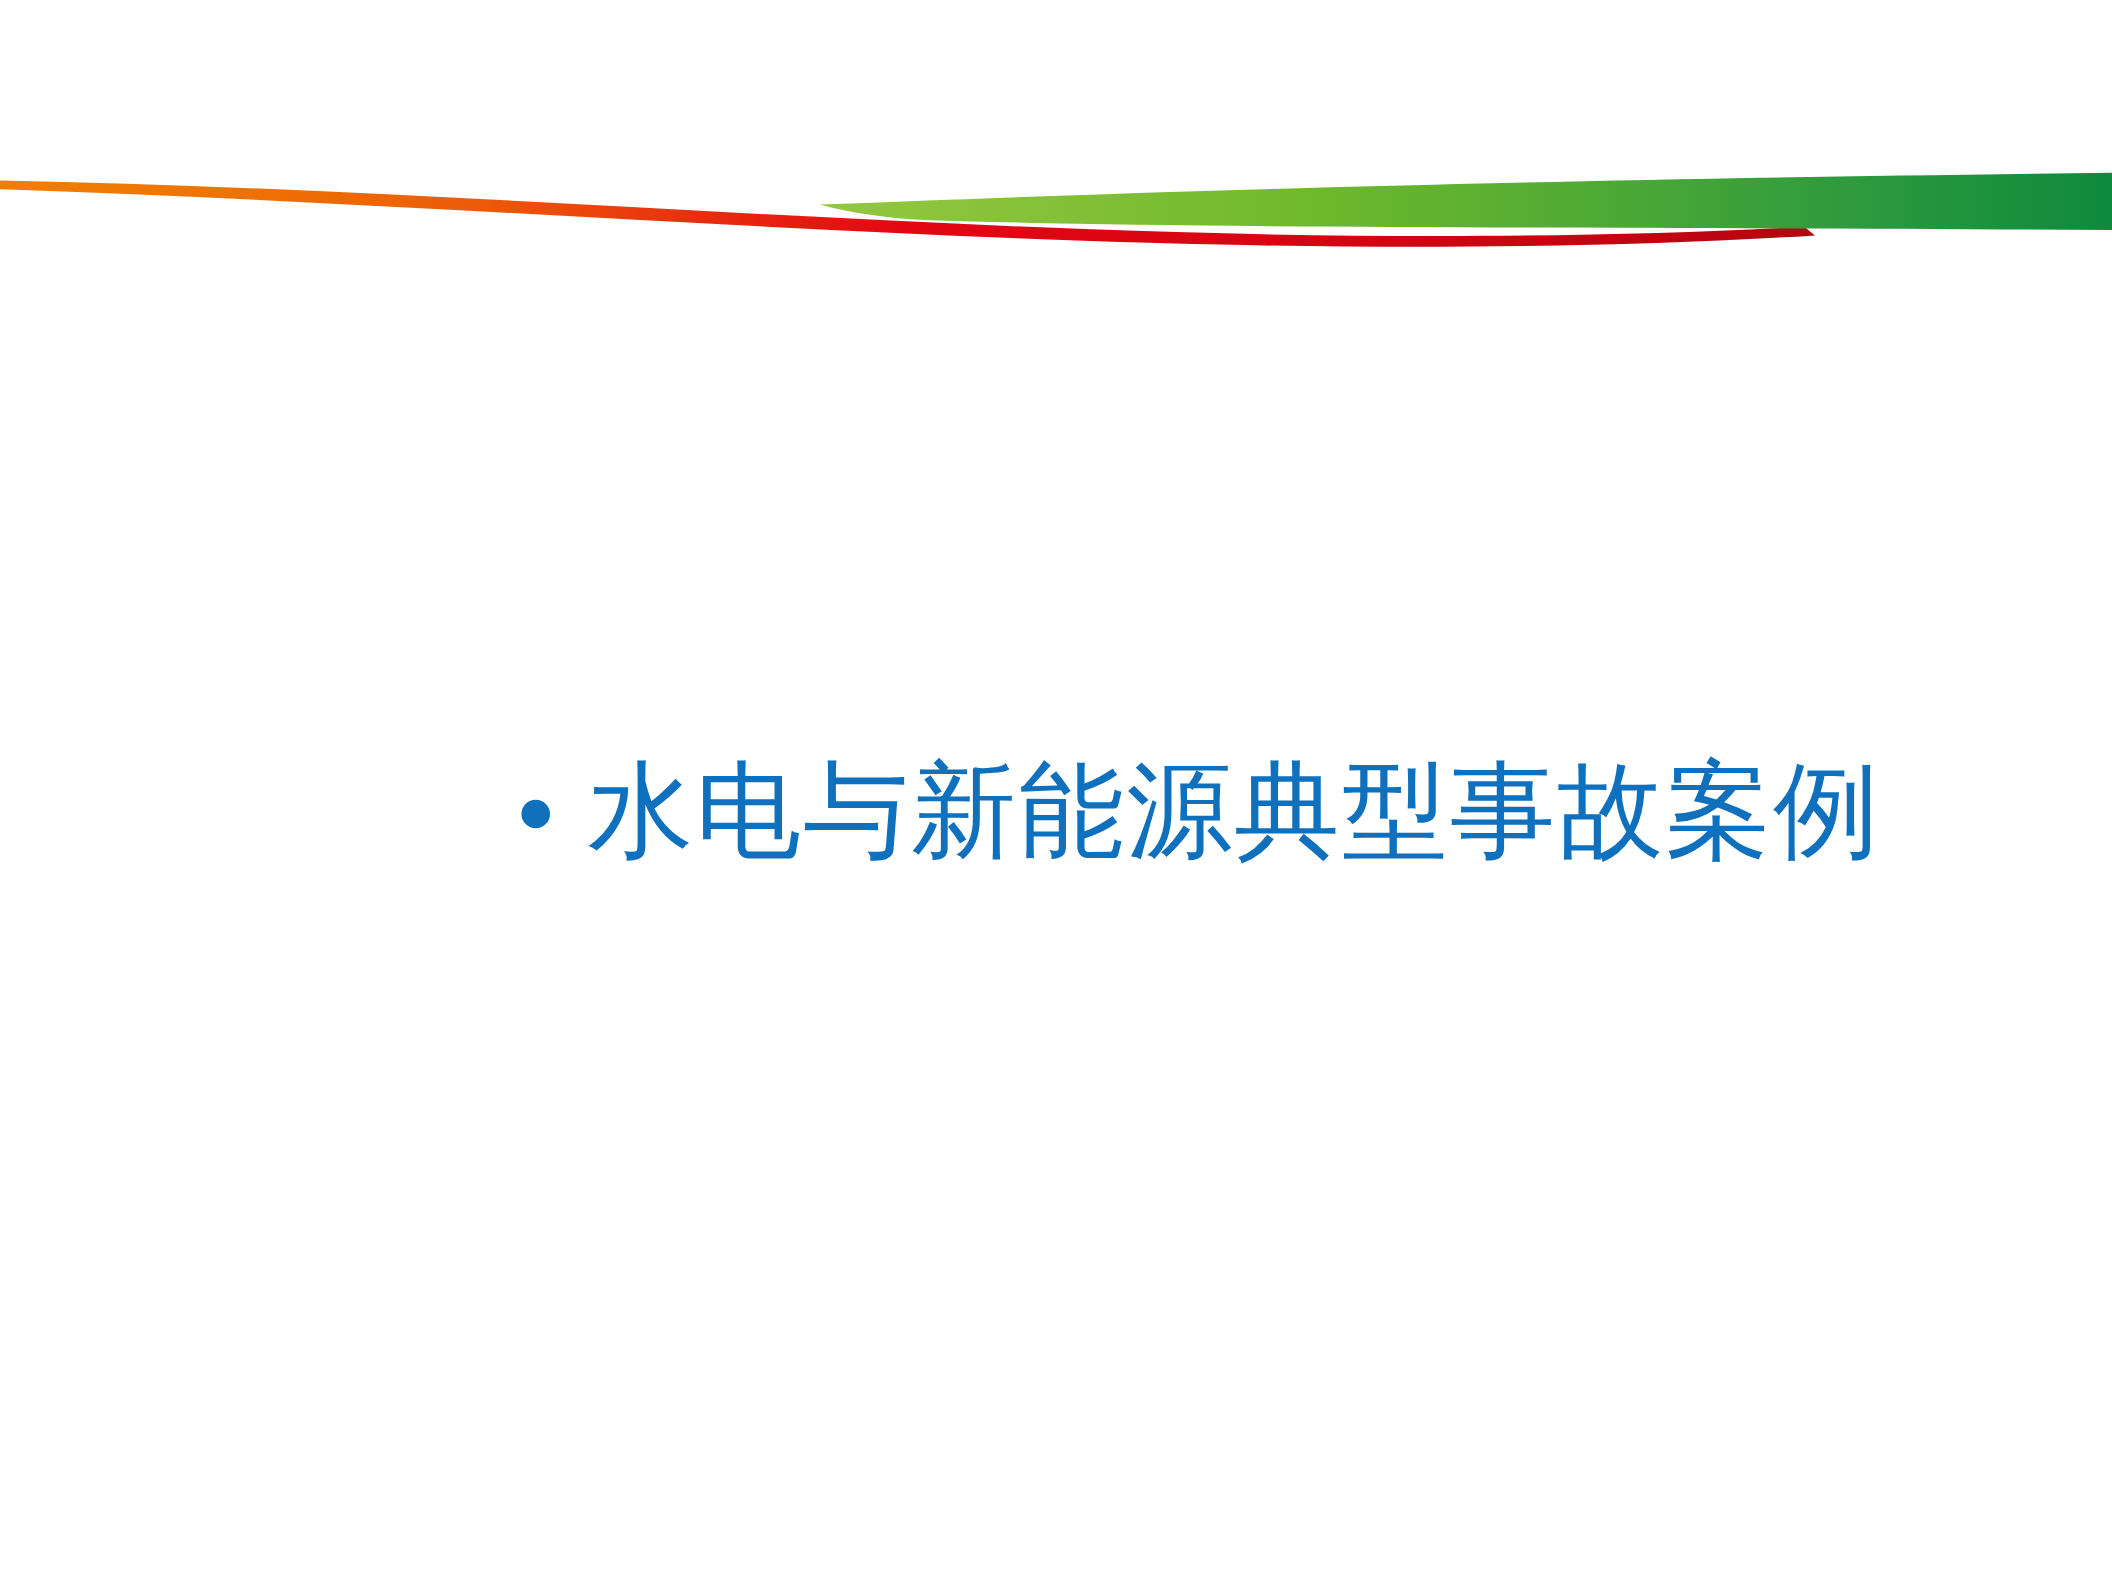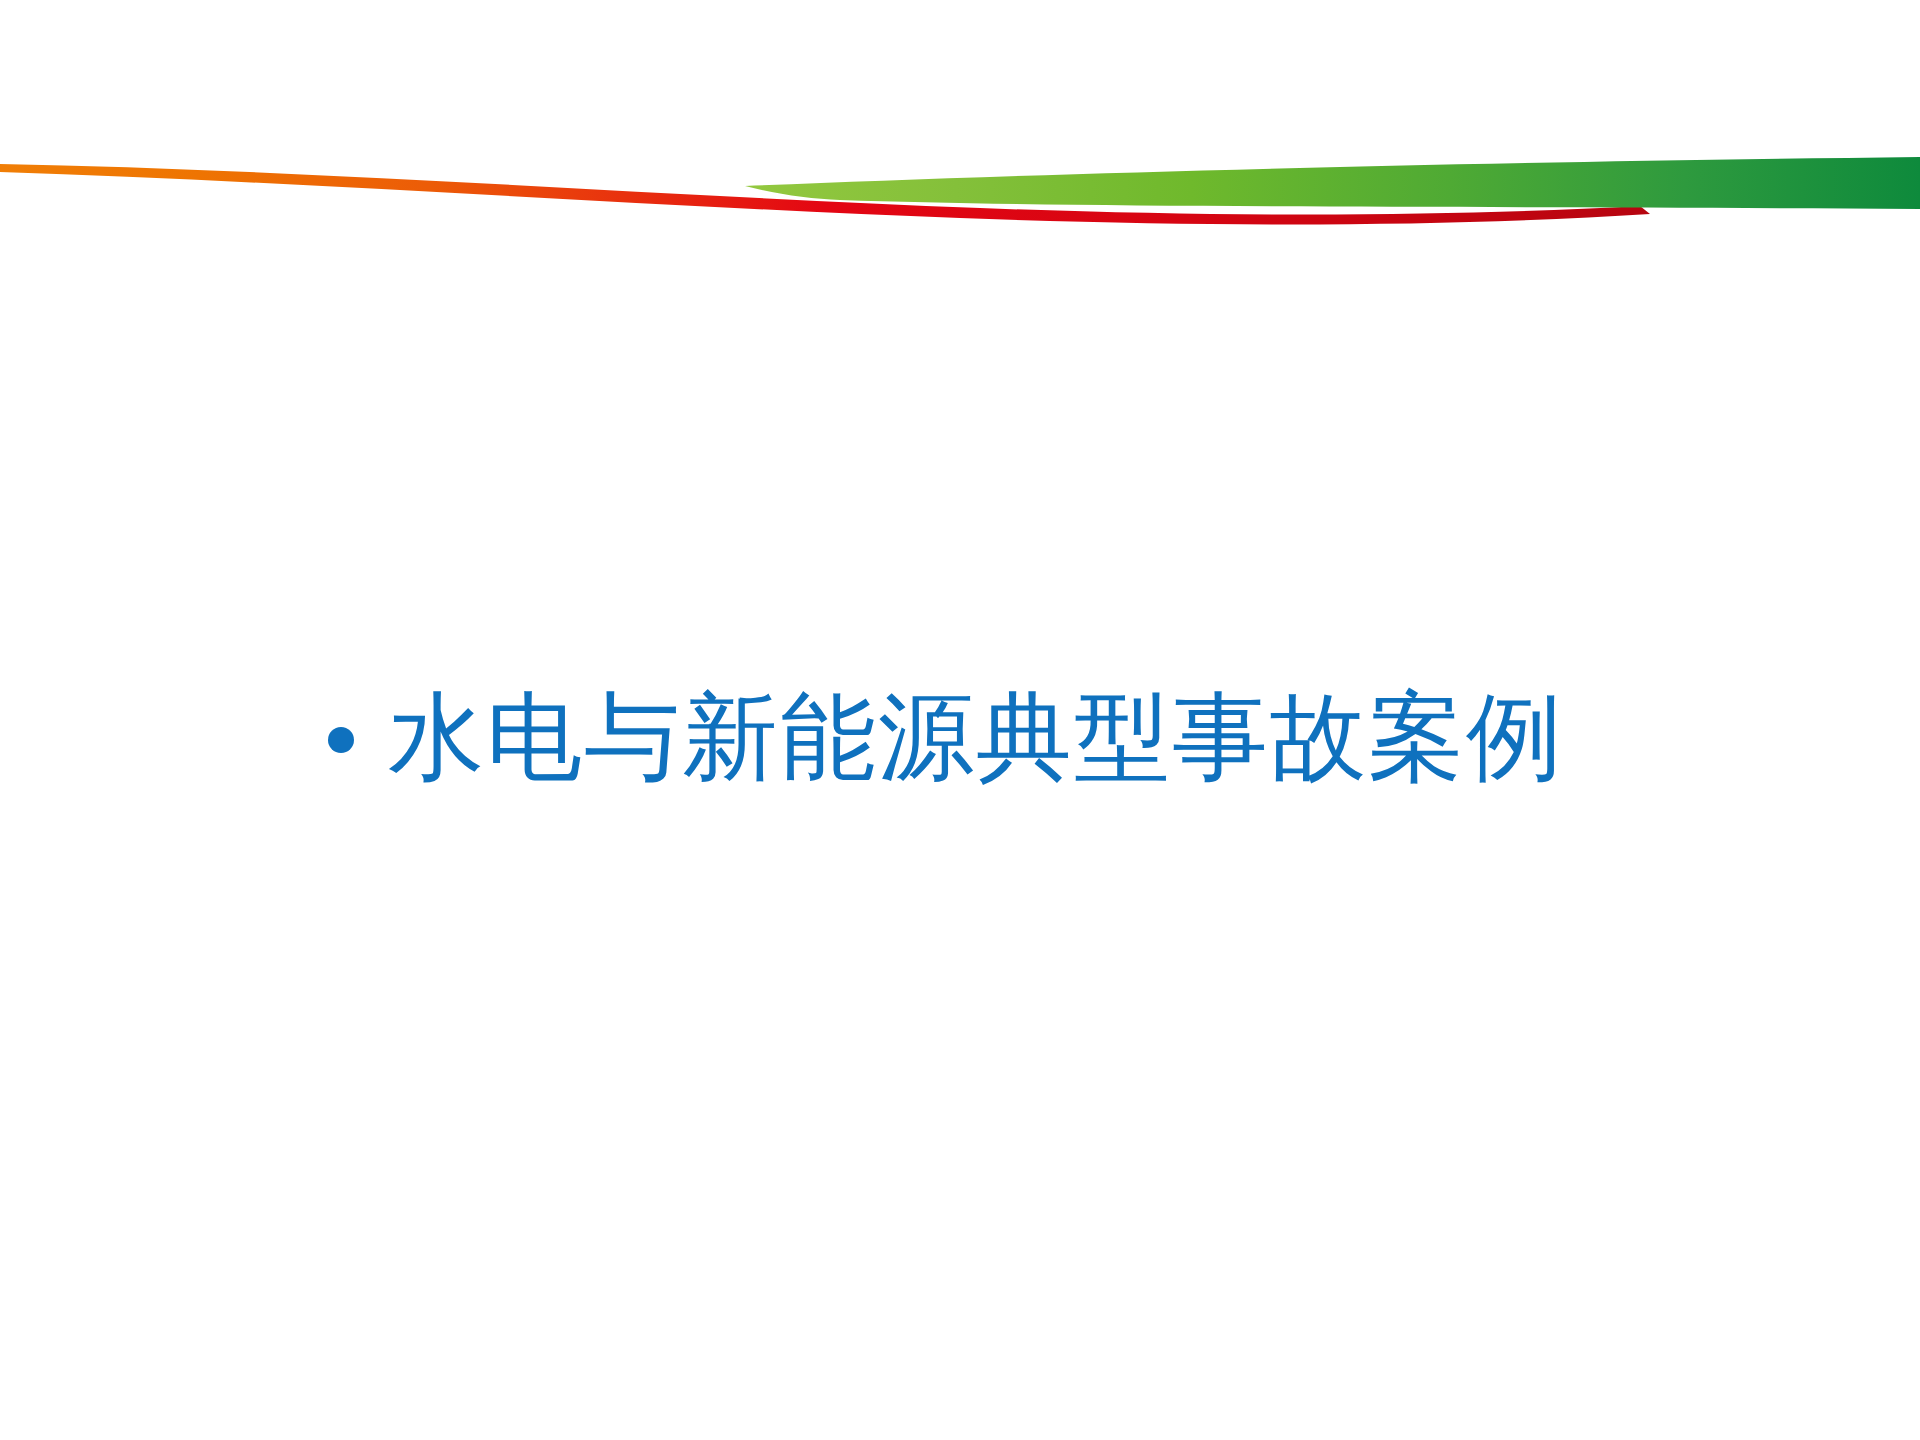--- a/index.html
+++ b/index.html
@@ -55,21 +55,21 @@
   .bullet-list {
     list-style: none;
     margin: 0;
     padding: 0;
     width: 1500px;
   }
 
   .bullet-item {
     display: flex;
     align-items: center;
-    justify-content: flex-start;
+    justify-content: flex-end;
     padding-left: 118px;
     line-height: 1.15;
     margin-top: 36px;
   }
 
   .bullet-marker {
     flex: 0 0 auto;
     width: 26px;
     height: 26px;
     border-radius: 50%;

